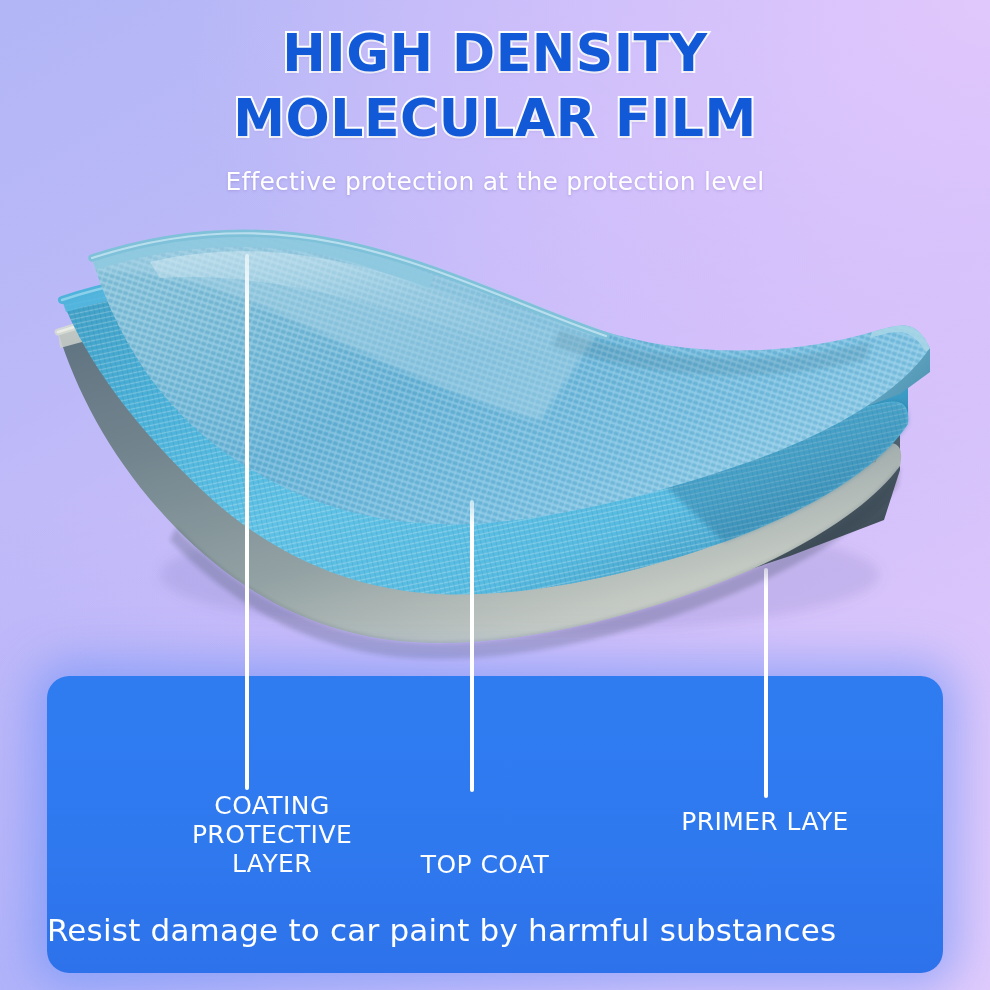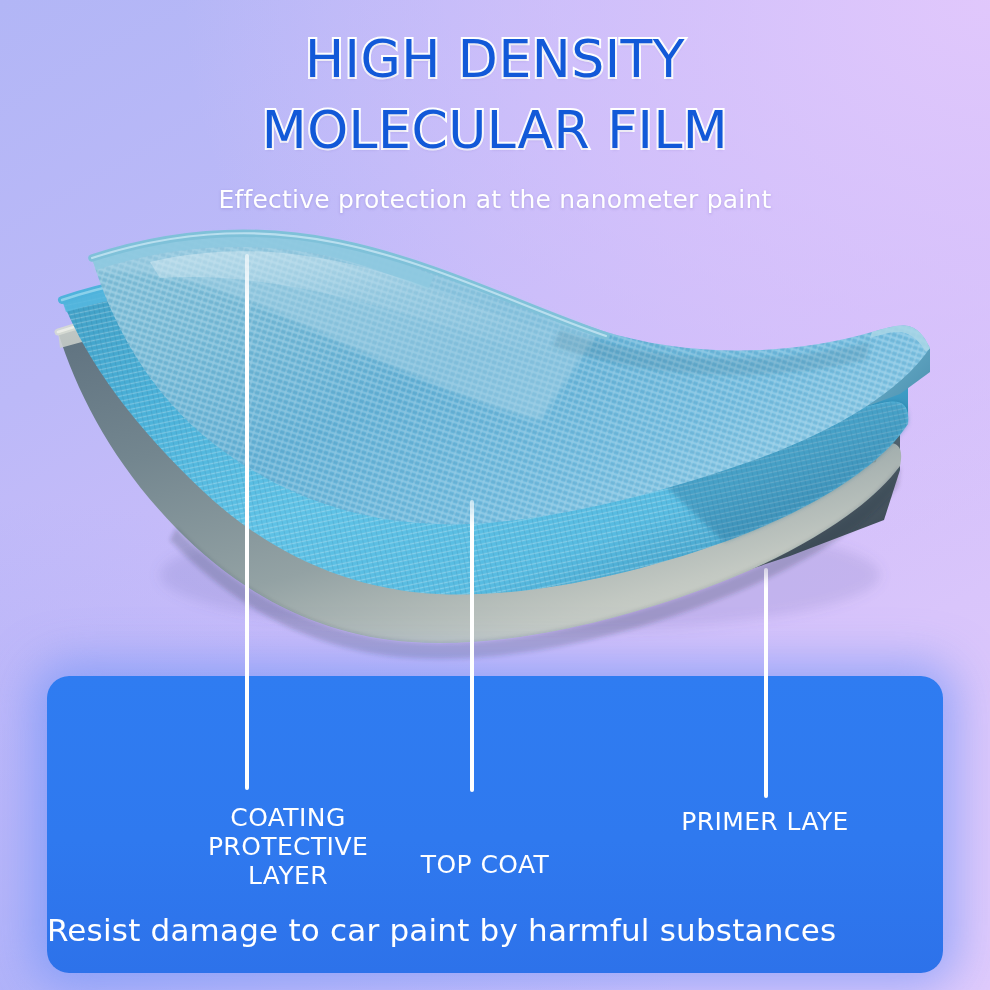--- a/index.html
+++ b/index.html
@@ -28,26 +28,26 @@
   .head {
     position: absolute;
     top: 0;
     left: 0;
     width: 990px;
     text-align: center;
     z-index: 8;
   }
   .title {
     font-family: "DejaVu Sans", sans-serif;
-    font-weight: 400;
+    font-weight: 700;
     font-size: 52px;
     line-height: 57px;
     letter-spacing: 0.5px;
     color: #1259d8;
-    margin: 12px;
+    margin: 6px;
     padding: 0;
     -webkit-text-stroke: 4px #ffffff;
     paint-order: stroke fill;
     text-shadow:
       0 0 2px rgba(255,255,255,0.95),
       0 2px 3px rgba(90,70,160,0.18);
   }
   .title-line1 { padding-top: 19px; }
   .title-line2 { padding-top: 2px; text-align: center; }
 
@@ -109,21 +109,21 @@
     position: absolute;
     color: #ffffff;
     font-family: "DejaVu Sans", sans-serif;
     font-size: 25px;
     font-weight: 400;
     letter-spacing: 0.4px;
     line-height: 29px;
     white-space: pre-line;
     text-align: center;
   }
-  #label-1 { left: 178px; top: 791px; width: 220px; margin-top: 12px; }
+  #label-1 { left: 162px; top: 791px; width: 220px; }
   #label-2 { left: 405px; top: 850px; width: 160px; }
   #label-3 { left: 660px; top: 807px; width: 210px; }
 
   #tagline {
     position: absolute;
     left: 47px;
     top: 912px;
     width: 896px;
     color: #ffffff;
     font-family: "DejaVu Sans", sans-serif;
@@ -134,21 +134,21 @@
   }
 </style>
 </head>
 <body>
 
 <div id="poster">
 
   <div class="head">
     <div class="title title-line1">HIGH DENSITY</div>
     <div class="title title-line2">MOLECULAR FILM</div>
-    <div class="subtitle">Effective protection at the nanometer paint</div>
+    <div class="subtitle">Effective protection at the protection level</div>
   </div>
 
   <svg id="film" viewBox="0 0 990 990">
     <defs>
 
       <pattern id="mesh" width="6" height="6" patternUnits="userSpaceOnUse" patternTransform="rotate(18)">
         <rect width="6" height="6" fill="none"></rect>
         <path d="M0 3 h6 M3 0 v6" stroke="rgba(255,255,255,0.30)" stroke-width="1.4"></path>
         <path d="M0 0 h6 M0 6 h6" stroke="rgba(20,70,105,0.16)" stroke-width="1.1"></path>
       </pattern>

